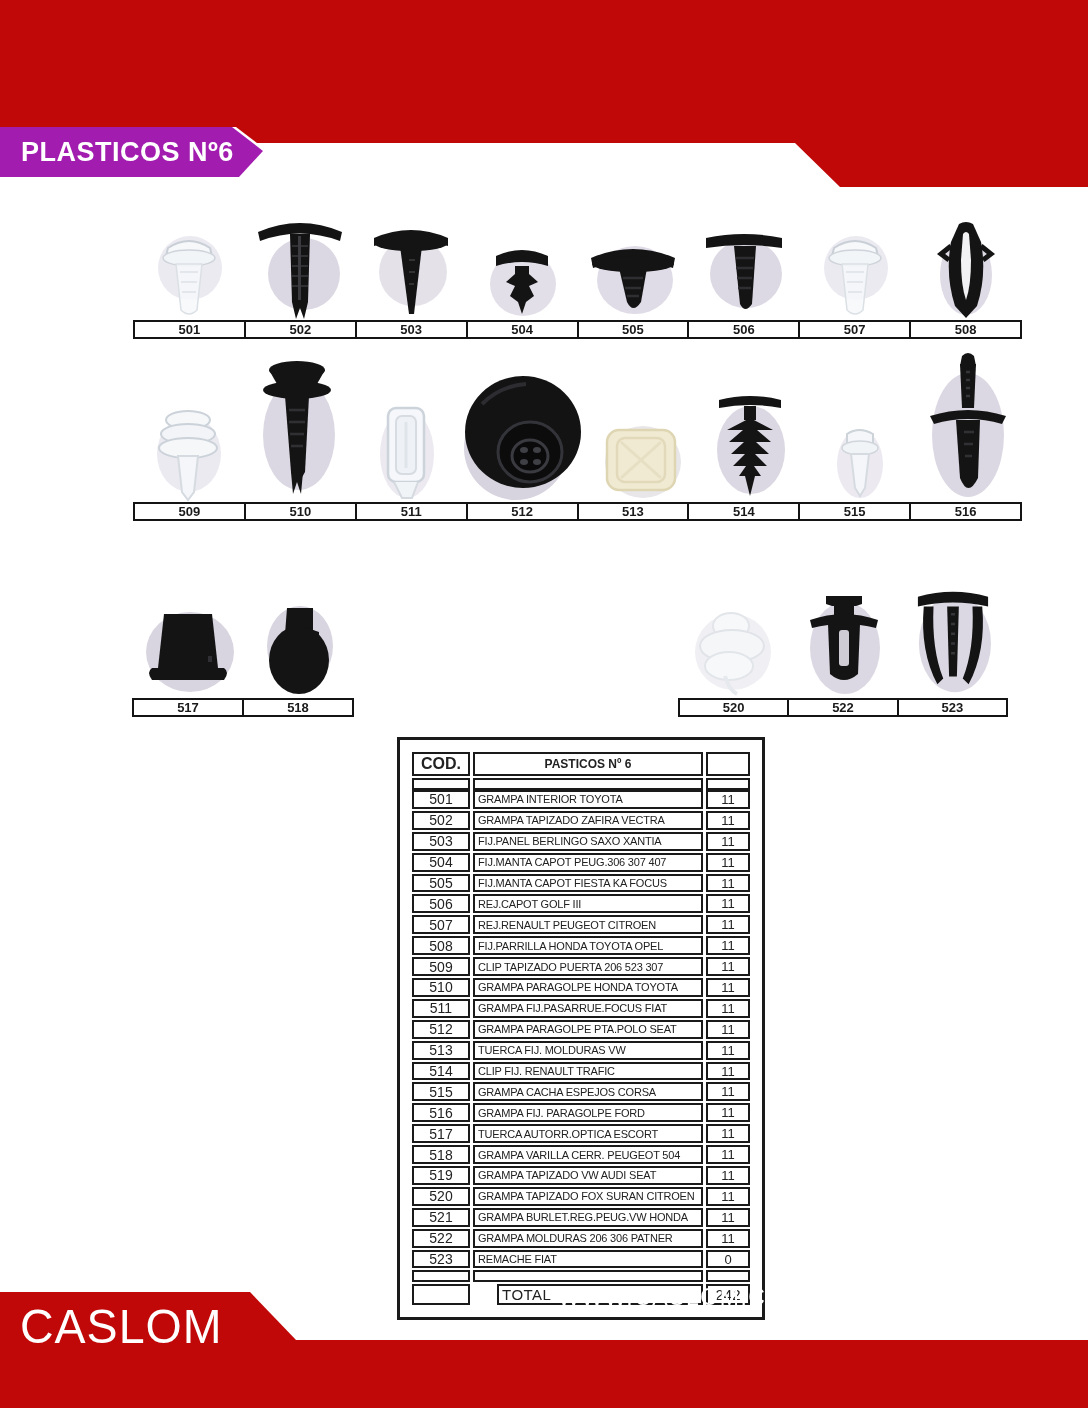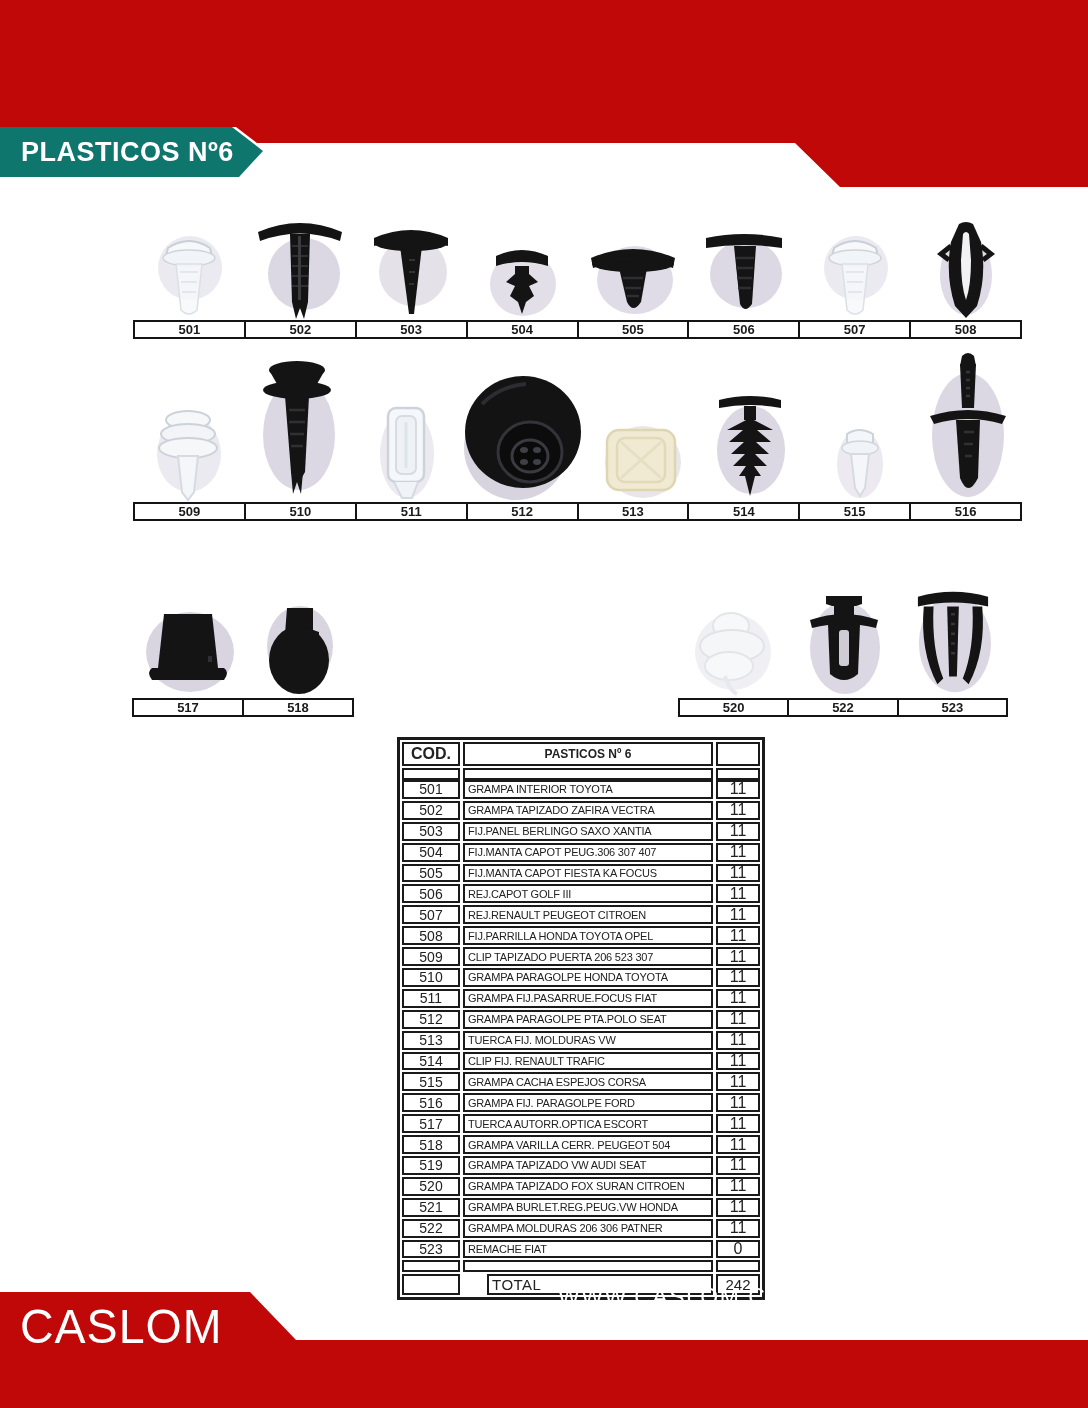--- a/index.html
+++ b/index.html
@@ -5,48 +5,48 @@
   html,body{margin:0;padding:0;background:#fff;}
   #page{position:relative;width:1088px;height:1408px;background:#fff;overflow:hidden;
         font-family:"Liberation Sans",sans-serif;}
 
   
   .band-top{position:absolute;left:0;top:0;width:1088px;height:187px;background:#c00808;
     clip-path:polygon(0 0,1088px 0,1088px 187px,840px 187px,795px 143px,0 143px);}
   .banner{position:absolute;left:0;top:127px;width:272px;height:56px;}
   .banner-white{position:absolute;left:0;top:0;width:272px;height:55px;background:#fff;
     clip-path:polygon(0 0,236px 0,270px 26px,244px 55px,0 55px);}
-  .banner-black{position:absolute;left:0;top:0;width:263px;height:50px;background:#0f766e;
+  .banner-black{position:absolute;left:0;top:0;width:263px;height:50px;background:#a21caf;
     clip-path:polygon(0 0,232px 0,263px 24px,239px 50px,0 50px);
     display:flex;align-items:center;}
   .banner-black span{color:#fff;font-weight:bold;font-size:27px;letter-spacing:.5px;padding-left:21px;}
 
   
   .pgroup{position:absolute;}
   .photos{display:flex;align-items:flex-end;}
   .photo-cell{flex:1;display:flex;justify-content:center;align-items:flex-end;}
   .strip{display:flex;border:2px solid #141414;background:#fff;}
   .num-cell{flex:1;height:15px;line-height:15px;text-align:center;font-weight:bold;font-size:13px;
     color:#1a1a1a;border-left:2px solid #141414;}
   .num-cell:first-child{border-left:none;}
   #group0{left:133px;top:214px;width:889px;} #group0 .photos{height:106px;}
   #group1{left:133px;top:350px;width:889px;} #group1 .photos{height:152px;}
   #group2{left:132px;top:582px;width:222px;} #group2 .photos{height:116px;}
   #group3{left:678px;top:582px;width:330px;} #group3 .photos{height:116px;}
 
   
   .parts-table{position:absolute;left:397px;top:737px;width:368px;border:3px solid #1a1a1a;
-    background:#fff;padding:2px;box-sizing:border-box;}
+    background:#fff;padding:12px;box-sizing:border-box;}
   .trow{display:grid;grid-template-columns:58px 1fr 44px;gap:0 3px;margin-top:2px;}
   .trow:first-child{margin-top:0;}
   .tcell{border:2px solid #1a1a1a;background:#fff;display:flex;align-items:center;
     justify-content:center;height:14.9px;overflow:hidden;color:#222;}
   .tcell.desc{justify-content:flex-start;padding:0 3px;font-size:11px;letter-spacing:-.2px;white-space:nowrap;}
   .tcell.cod{font-size:14px;}
-  .tcell.qty{font-size:16px;}
+  .tcell.qty{font-size:13px;}
   .trow.head .tcell{height:20px;font-weight:bold;}
   .trow.head .cod{font-size:16px;}
   .trow.head .desc{justify-content:center;font-size:12px;letter-spacing:0;}
   .trow.blank .tcell{height:8px;}
   .trow.total .tcell{height:17px;}
   .trow.total .desc{font-size:15px;font-weight:normal;letter-spacing:.5px;margin-left:24px;}
   .trow.total .qty{font-size:15px;}
 
   
   .footer-band{position:absolute;left:0;top:1340px;width:1088px;height:68px;background:#c00808;}

